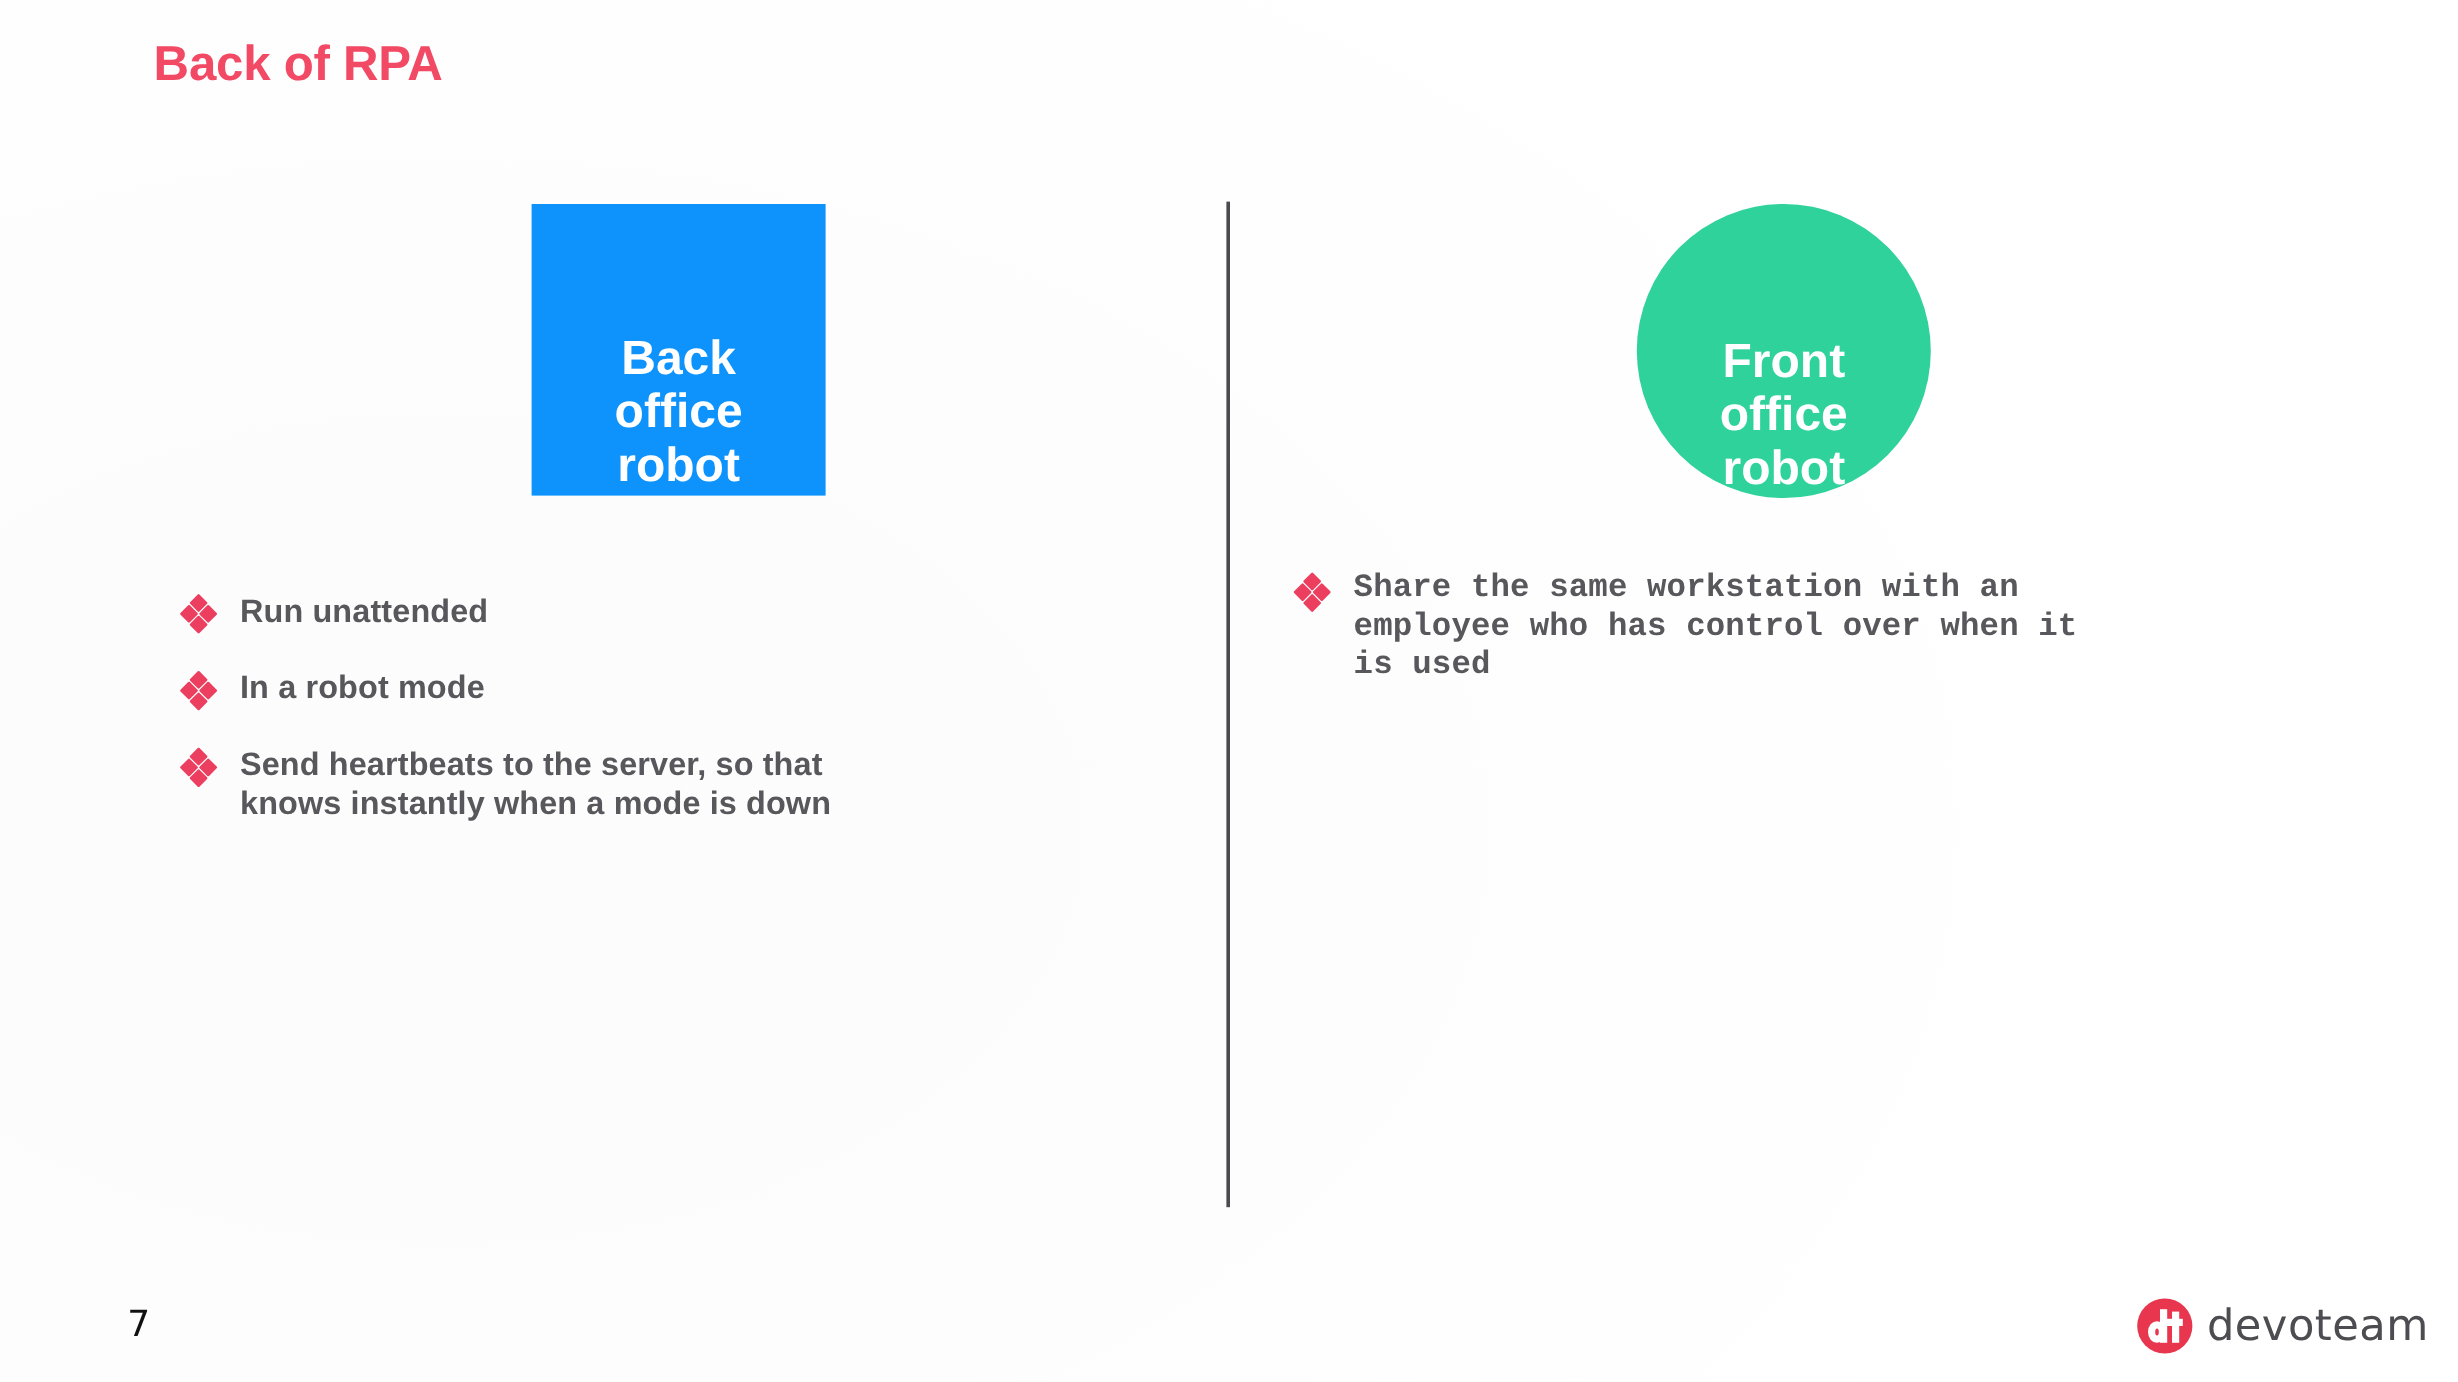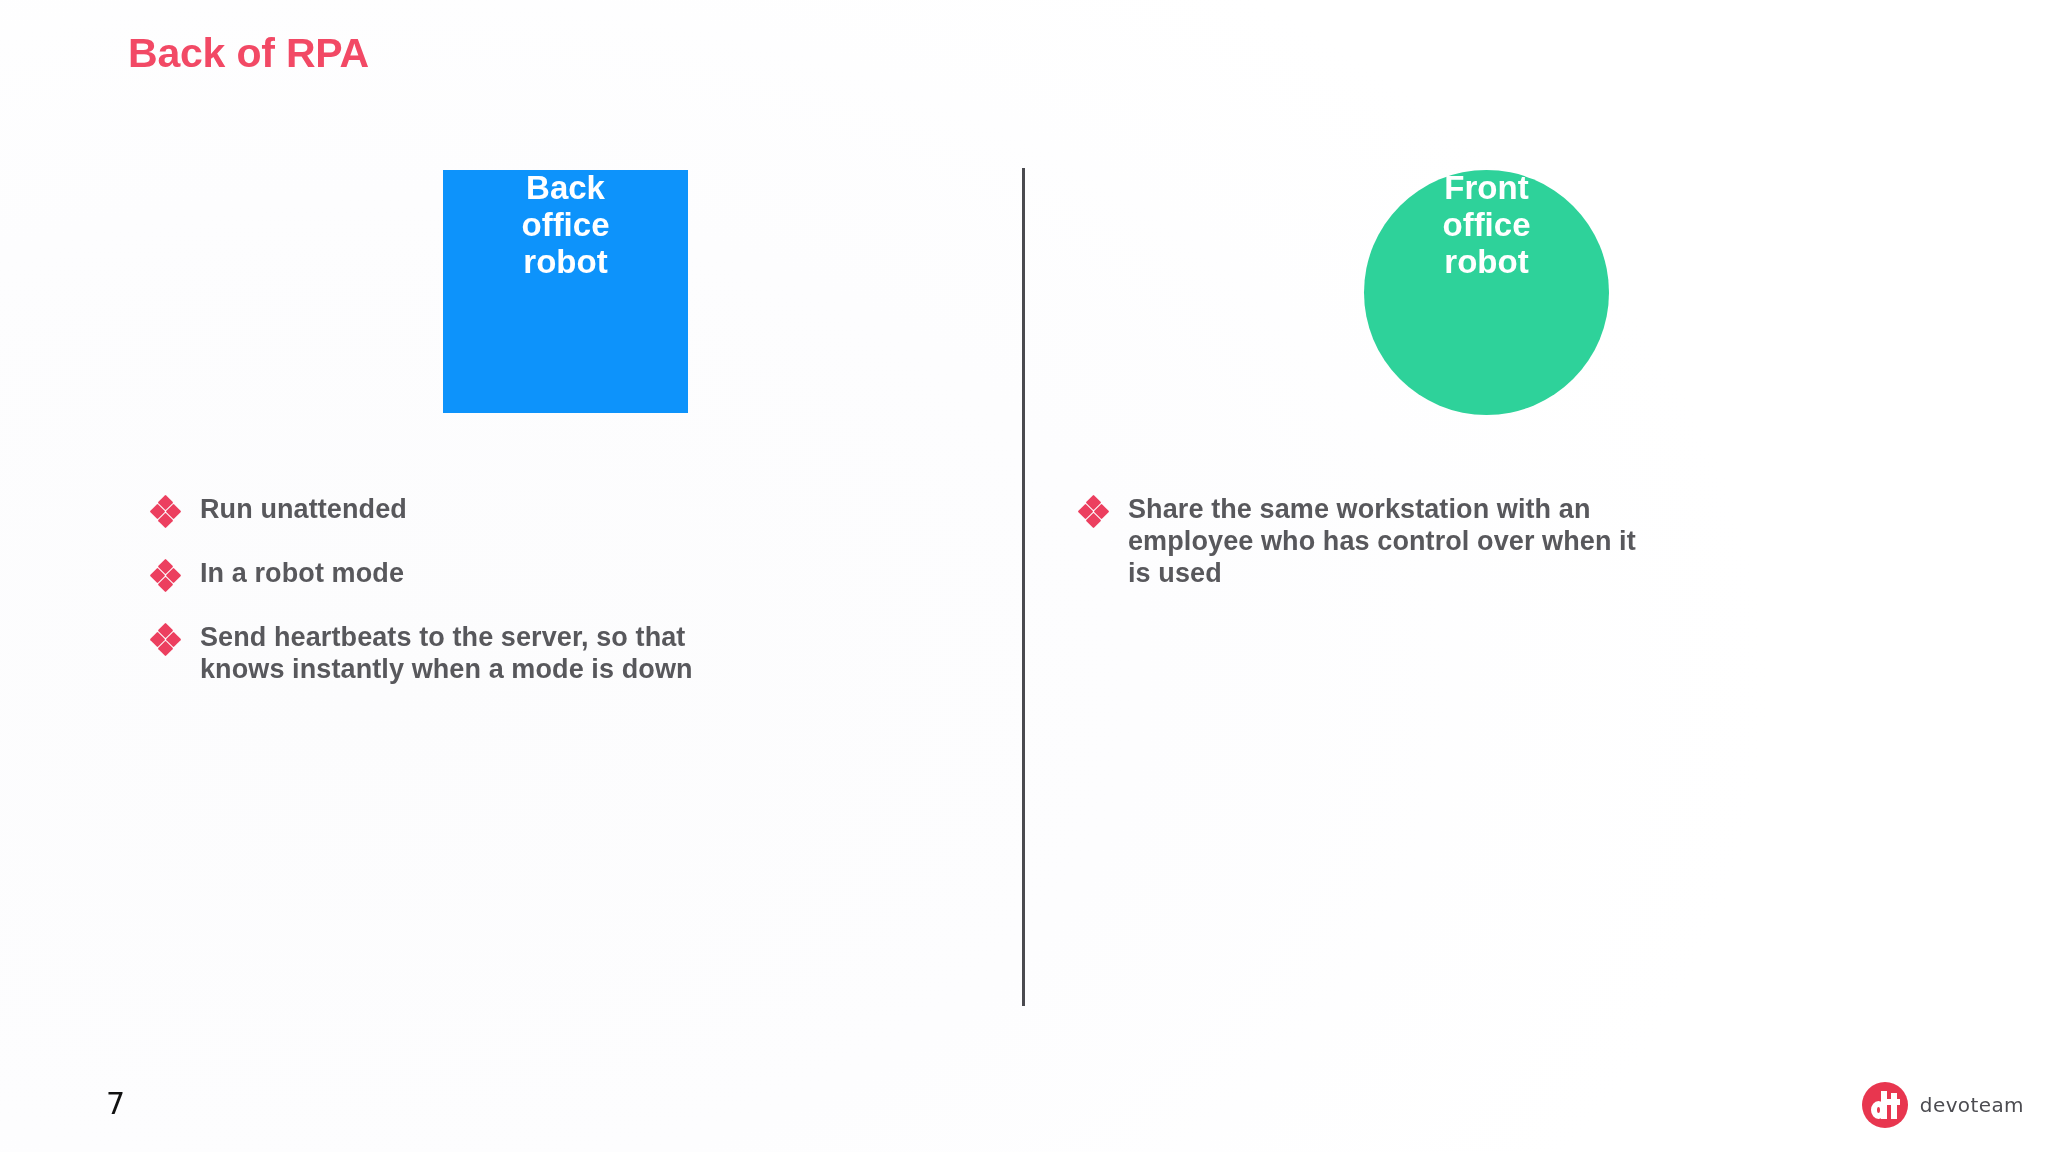--- a/index.html
+++ b/index.html
@@ -42,26 +42,26 @@
     top: 168px;
     width: 3px;
     height: 838px;
     background: #4a4a4f;
   }
 
   
   .shape {
     position: absolute;
     display: flex;
-    align-items: flex-start;
+    align-items: flex-end;
     justify-content: center;
     text-align: center;
     color: #ffffff;
     font-weight: bold;
-    font-size: 33px;
+    font-size: 40px;
     line-height: 1.12;
   }
   .shape-square {
     left: 443px;
     top: 170px;
     width: 245px;
     height: 243px;
     background: #0d93fb;
   }
   .shape-circle {
@@ -75,21 +75,21 @@
   .shape-label {
     white-space: pre-line;
     padding-bottom: 2px;
   }
 
   
   .bullet-col {
     position: absolute;
   }
   .col-left  { left: 150px;  top: 478px; width: 800px; }
-  .col-right { left: 1078px; top: 478px; width: 820px; }
+  .col-right { left: 1078px; top: 460px; width: 820px; font-family: Liberation Mono, monospace; }
 
   .bullet-row {
     display: flex;
     align-items: flex-start;
     margin-bottom: 28px;
     margin-top: 16px;
   }
   .col-right .bullet-row { margin-bottom: 0; }
 
   .bullet-marker {
@@ -169,21 +169,21 @@
     width: 15px; height: 6px;
     background: #ffffff;
   }
   .logo-mark .lm-cross-v {
     position: absolute;
     left: 29px; top: 11px;
     width: 6px; height: 26px;
     background: #ffffff;
   }
   .logo-word {
-    font-size: 20px;
+    font-size: 36px;
     color: #4c4c51;
     font-family: "DejaVu Sans", sans-serif;
     letter-spacing: 0.4px;
   }
 </style>
 </head>
 <body>
 
 <div class="slide">
 

